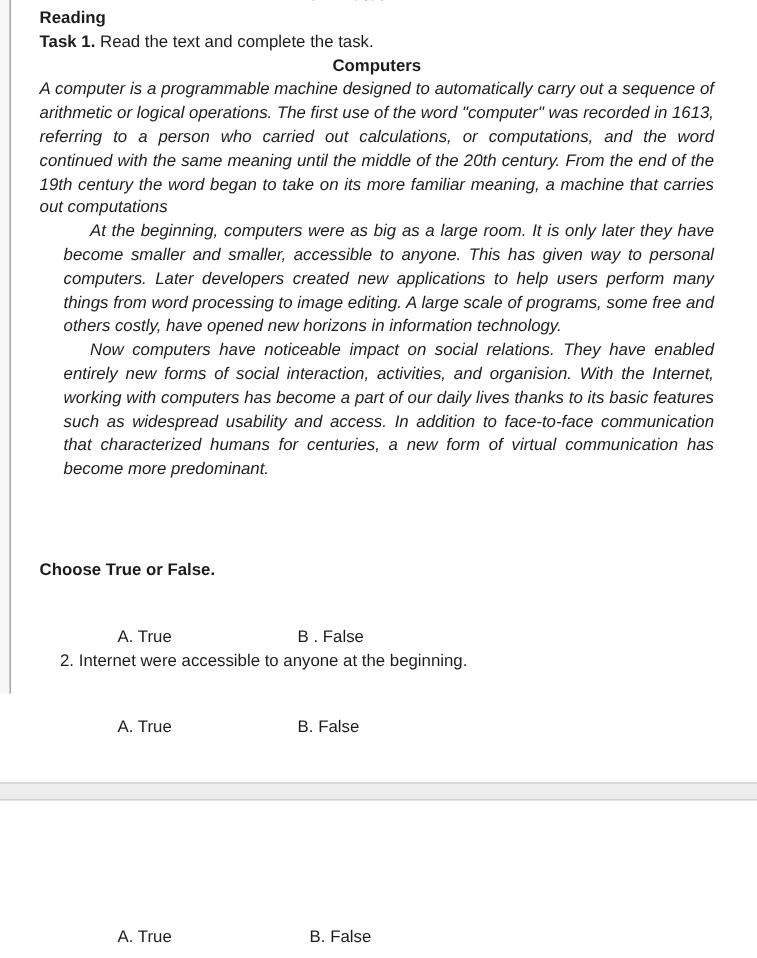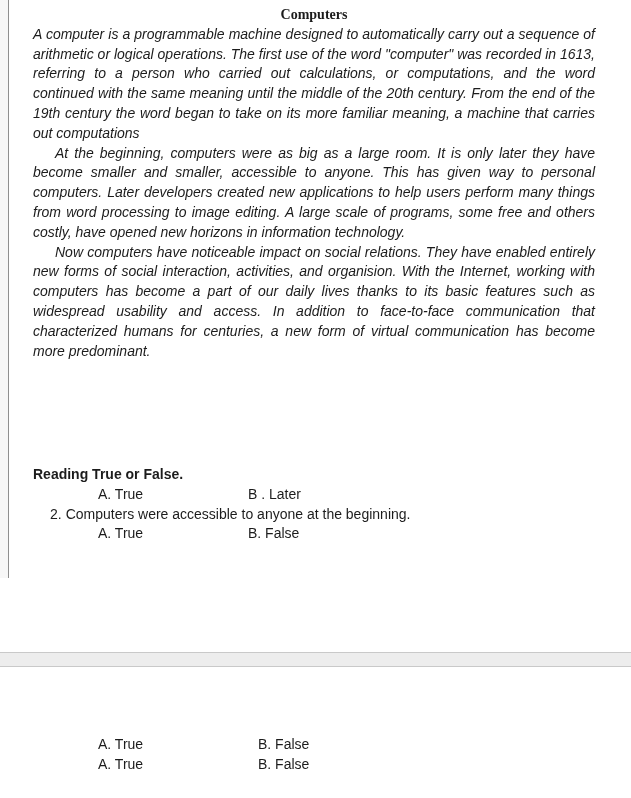--- a/index.html
+++ b/index.html
@@ -13,57 +13,59 @@
     position: absolute; left: 0; top: 0; width: 8px; height: 578px;
     background: #f7f7f7; border-right: 1px solid #8f8f8f;
   }
   .top-cut {
     position: absolute; left: 249px; top: 0; width: 130px; height: 5px;
     overflow: hidden;
   }
   .top-cut span { position: absolute; left: 0; top: -13px; font-weight: 700; color: #000; white-space: nowrap; }
   .doc { position: absolute; left: 33px; top: 5px; width: 562px; line-height: 19.8px; }
   .b { font-weight: 700; }
-  .center { text-align: center; font-family: Liberation Serif, serif; }
+  .center { text-align: center; }
   .para { margin: 0; text-align: justify; font-style: italic; }
-  .indent { text-indent: 22px; }
+  .indent { text-indent: 22px; margin-left: 20px; }
   .quiz { position: absolute; left: 33px; top: 465px; width: 562px; line-height: 19.8px; }
   .q1num { display: inline-block; width: 20px; margin-left: 19px; }
   .qnum { margin-left: 17px; margin-right: 4px; }
   .opts { margin-left: 65px; }
-  .optA { display: inline-block; width: 150px; }
+  .optA { display: inline-block; width: 150px; margin-top: 36px; }
   .page-gap {
     position: absolute; left: 0; top: 652px; width: 631px; height: 13px;
     background: #ededed; border-top: 1px solid #c9c9c9; border-bottom: 1px solid #c9c9c9;
   }
   .page2 { position: absolute; left: 33px; top: 735px; width: 562px; line-height: 19.8px; }
   .page2 .optA { width: 160px; }
 </style>
 </head>
 <body>
 
 <div class="top-cut">
   <span>20 minutes</span>
 </div>
 
 <div class="left-strip"></div>
 
 <div class="doc">
+  <div class="b">Reading</div>
+  <div><span class="b">Task 1.</span> <span>Read the text and complete the task.</span></div>
   <div class="b center">Computers</div>
   <p class="para">A computer is a programmable machine designed to automatically carry out a sequence of arithmetic or logical operations. The first use of the word "computer" was recorded in 1613, referring to a person who carried out calculations, or computations, and the word continued with the same meaning until the middle of the 20th century. From the end of the 19th century the word began to take on its more familiar meaning, a machine that carries out computations</p>
   <p class="para indent">At the beginning, computers were as big as a large room. It is only later they have become smaller and smaller, accessible to anyone. This has given way to personal computers. Later developers created new applications to help users perform many things from word processing to image editing. A large scale of programs, some free and others costly, have opened new horizons in information technology.</p>
   <p class="para indent">Now computers have noticeable impact on social relations. They have enabled entirely new forms of social interaction, activities, and organision. With the Internet, working with computers has become a part of our daily lives thanks to its basic features such as widespread usability and access. In addition to face-to-face communication that characterized humans for centuries, a new form of virtual communication has become more predominant.</p>
 </div>
 
 <div class="quiz">
-  <div class="b">Reading True or False.</div>
+  <div class="b">Choose True or False.</div>
 
-  <div class="opts"><span class="optA">A. True</span><span>B . Later</span></div>
+  <div class="opts"><span class="optA">A. True</span><span>B . False</span></div>
 
-  <div><span class="qnum">2.</span><span>Computers were accessible to anyone at the beginning.</span></div>
+  <div><span class="qnum">2.</span><span>Internet were accessible to anyone at the beginning.</span></div>
   <div class="opts"><span class="optA">A. True</span><span>B. False</span></div>
 
 </div>
 
 <div class="page-gap"></div>
 
 <div class="page2">
   <div class="opts"><span class="optA">A. True</span><span>B. False</span></div>
   <div class="opts"><span class="optA">A. True</span><span>B. False</span></div>
 </div>

